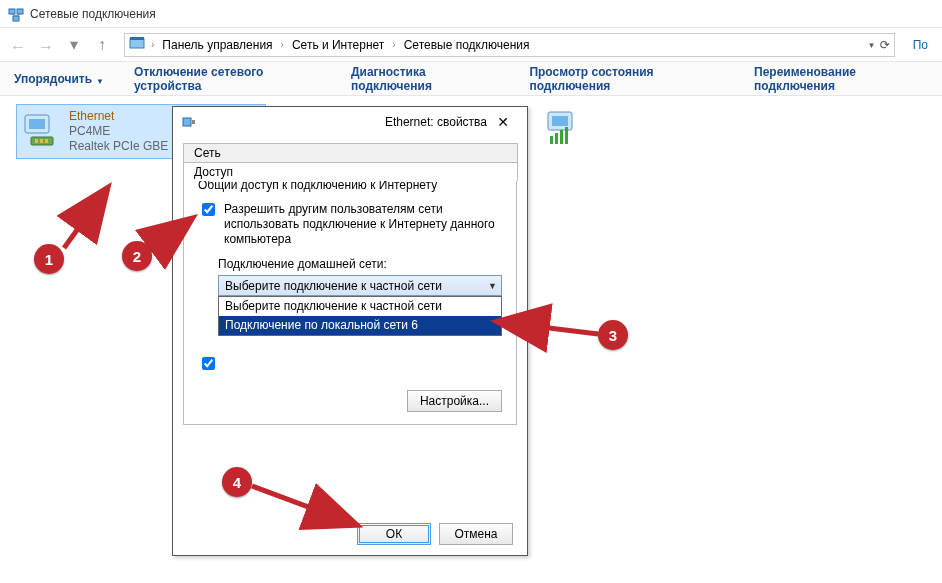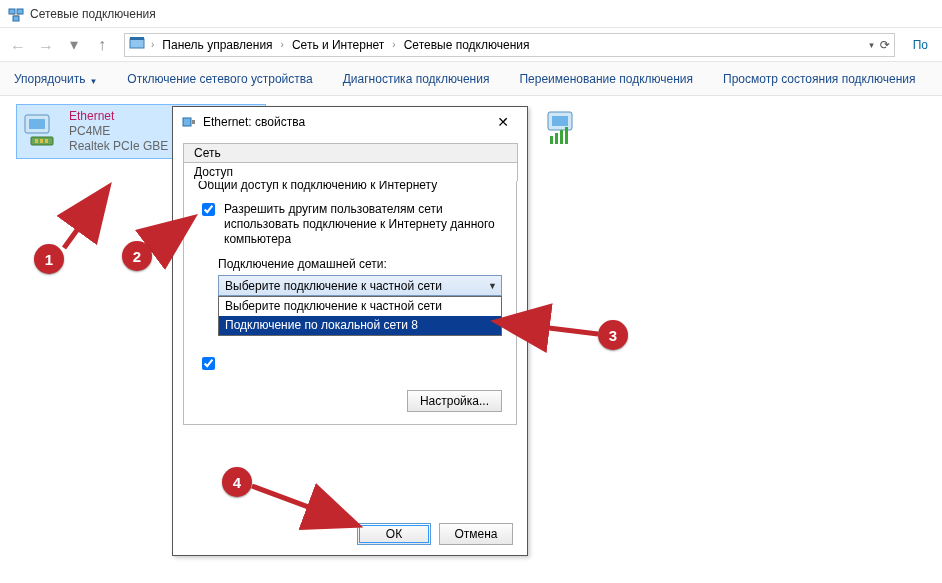--- a/index.html
+++ b/index.html
@@ -16,40 +16,40 @@
   .nav-up { color:#888; }
   .addressbar { flex:1; height:24px; border:1px solid #ccc; display:flex; align-items:center; padding:0 4px; gap:4px; background:#fff; margin:0 6px; position:relative; }
   .addressbar .crumb { padding:0 2px; }
   .addressbar .sep { color:#888; padding:0 2px; font-size:10px; }
   .addressbar .chev { position:absolute; right:20px; color:#555; font-size:9px; }
   .addressbar .refresh { position:absolute; right:4px; color:#555; }
   .searchlabel { color:#0369a1; padding:0 8px; }
 
   
   .cmdbar { height: 34px; display:flex; align-items:center; padding:0 14px; gap:30px; border-bottom:1px solid #e5e5e5; background:#fafafa; }
-  .cmdbar .cmd { color:#1a4b8c; cursor:pointer; display:flex; align-items:flex-end; gap:4px; }
+  .cmdbar .cmd { color:#1a4b8c; cursor:pointer; display:flex; align-items:flex-end; gap:4px;font-weight:bold; }
   .cmdbar .cmd .tri { font-size:8px; color:#1a4b8c; }
 
   
   .content { position:relative; padding:10px 16px; height: calc(100% - 96px); }
   .conn-item { display:flex; gap:8px; width:250px; padding:4px; }
   .conn-item.sel { background:#cde8ff; border:1px solid #7abaff; }
   .conn-icon { width:40px; height:40px; flex-shrink:0; }
   .conn-text div { line-height:15px; }
-  .conn-text .name { color:#be185d; }
+  .conn-text .name { color:#a16207; }
   .conn-text .line2, .conn-text .line3 { color:#666; }
 
   .conn1 { position:absolute; left:16px; top:8px; }
   .conn2 { position:absolute; left:540px; top:8px; }
 
   
   .dialog { position:absolute; left:172px; top:106px; width:356px; height:450px; background:#fff; border:1px solid #555; box-shadow:2px 2px 4px rgba(0,0,0,0.2); }
   .dlg-titlebar { height:30px; display:flex; align-items:center; padding:0 8px; }
   .dlg-titlebar .dlg-icon { width:16px; height:16px; margin-right:6px; }
-  .dlg-titlebar .dlg-title { flex:1; }
+  .dlg-titlebar .dlg-title { flex:1;text-align:right; }
   .dlg-close { width:32px; height:24px; display:flex; align-items:center; justify-content:center; font-size:14px; }
   .dlg-body { padding:6px 10px 0 10px; }
   .tabs { display:flex; height:22px;flex-direction:column; }
   .tab { border:1px solid #bbb; border-bottom:none; padding:2px 10px; background:#f0f0f0; margin-right:-1px; font-size:12px; }
   .tab.active { background:#fff; position:relative; z-index:2; }
   .tabpanel { border:1px solid #bbb; padding:12px 14px 14px 14px; background:#fff; min-height:260px; position:relative; }
   .group-title { margin-bottom:10px; }
   .chk-row { display:flex; align-items:flex-start; gap:6px; margin:6px 0 10px 0; }
   .chk-row input { margin-top:1px; }
   .chk-row .lbl { line-height:15px; }
@@ -110,22 +110,22 @@
   <span class="searchlabel">По</span>
 </div>
 
 <div class="cmdbar">
   <div class="cmd">
     <span>Упорядочить</span>
     <span class="tri">▼</span>
   </div>
   <div class="cmd">Отключение сетевого устройства</div>
   <div class="cmd">Диагностика подключения</div>
+  <div class="cmd">Просмотр состояния подключения</div>
   <div class="cmd">Переименование подключения</div>
-  <div class="cmd">Просмотр состояния подключения</div>
 </div>
 
 <div class="content">
 
   <div class="conn-item sel conn1">
     <div class="conn-icon">
       <svg viewBox="0 0 40 40" width="40" height="40">
           <rect x="4" y="6" width="24" height="18" rx="2" fill="#cfe6f7" stroke="#5a93c0"></rect>
           <rect x="8" y="10" width="16" height="10" fill="#6fb4e8"></rect>
           <rect x="10" y="28" width="22" height="8" rx="1" fill="#6aa658" stroke="#3e7a30"></rect>
@@ -178,21 +178,21 @@
         <div class="lbl">Разрешить другим пользователям сети использовать подключение к Интернету данного компьютера</div>
       </div>
       <div class="sublabel">Подключение домашней сети:</div>
       <div class="combo-wrap">
         <div class="combo">
           <span>Выберите подключение к частной сети</span>
           <span class="arrow">▼</span>
         </div>
         <div class="combo-list">
           <div class="combo-opt">Выберите подключение к частной сети</div>
-          <div class="combo-opt hl">Подключение по локальной сети 8</div>
+          <div class="combo-opt hl">Подключение по локальной сети 6</div>
         </div>
       </div>
       <div class="chk-row" style="margin-top:60px;">
         <input type="checkbox" checked="" style="">
         <div class="lbl"></div>
       </div>
       <button class="btn settings-btn">Настройка...</button>
     </div>
   </div>
   <div class="dlg-footer">

